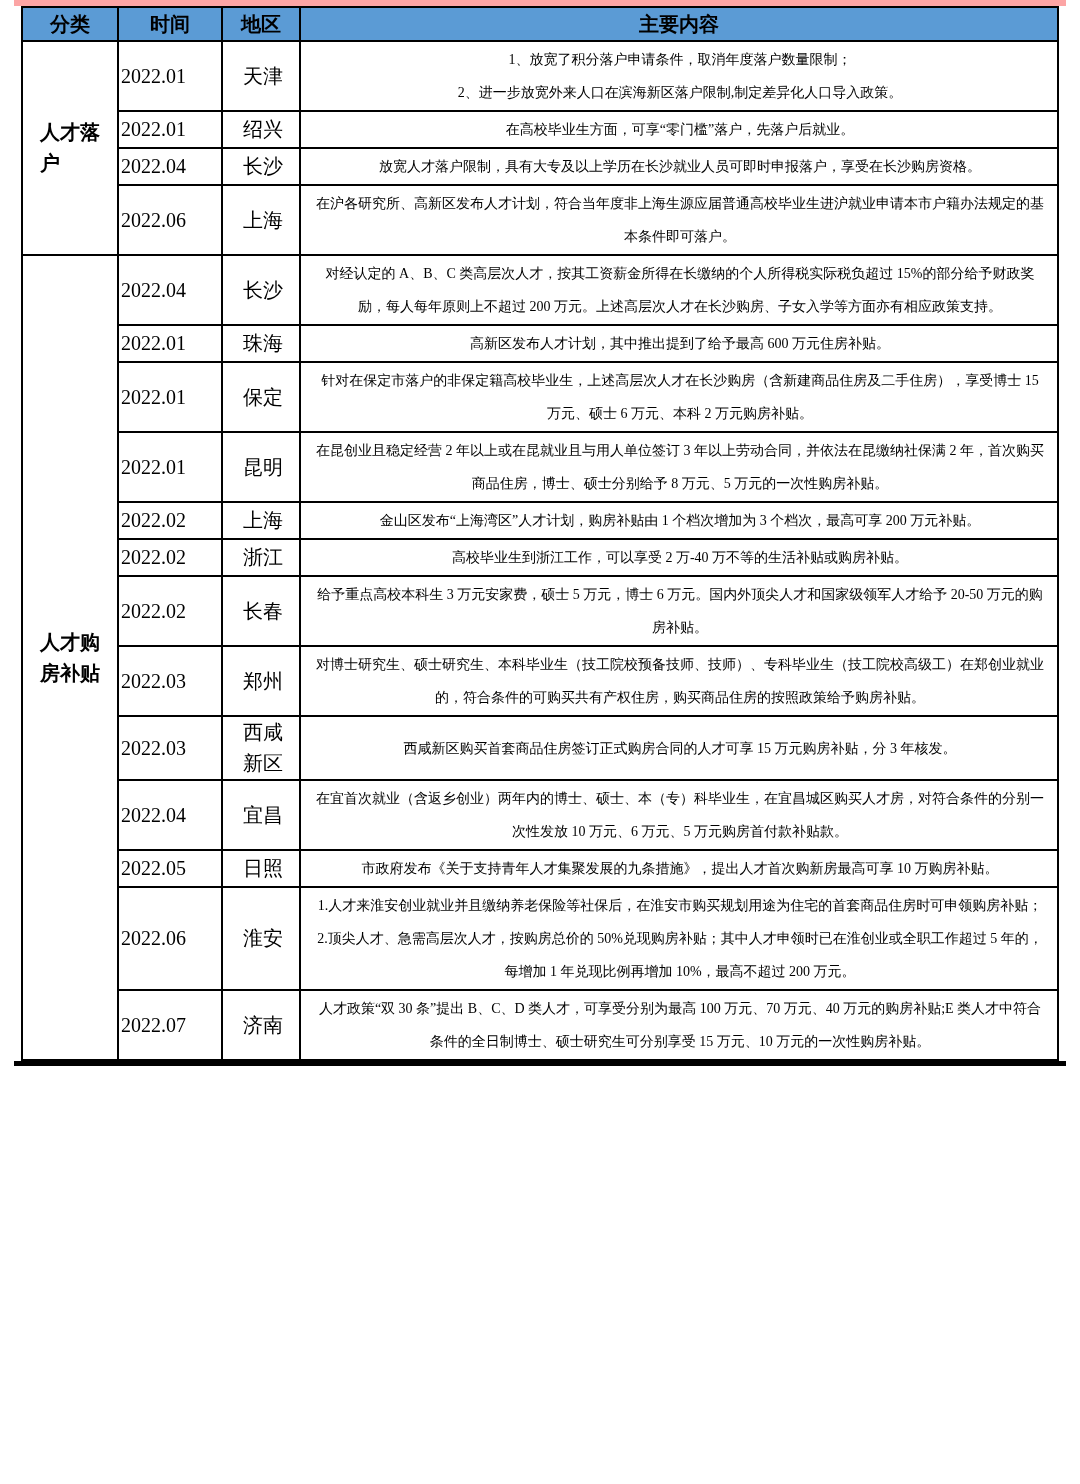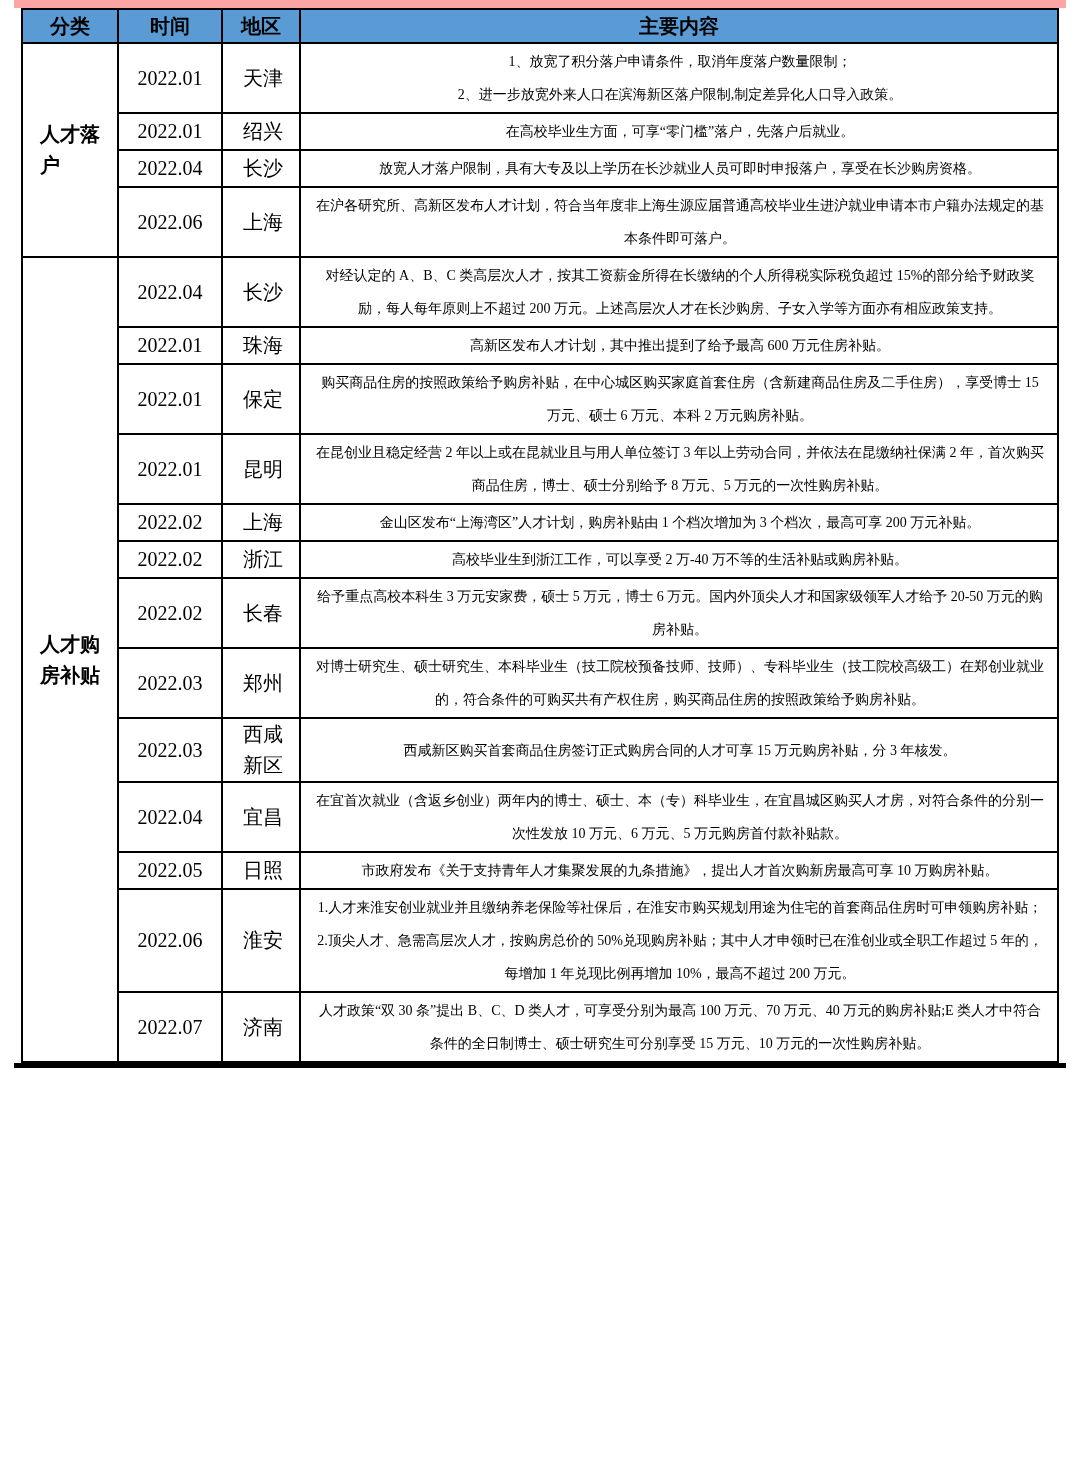--- a/index.html
+++ b/index.html
@@ -12,21 +12,21 @@
   .page{width:1080px;box-sizing:border-box;}
   .fig-title{
     text-align:center;
     font-size:20px;
     letter-spacing:.5px;
     padding:7px 0 5px 0;
     color:#1a1a1a;
   }
   .table-wrap{
     margin:0 14px;
-    border-top:8px solid #fca5a5;
+    border-top:6px solid #fca5a5;
     border-bottom:5px solid #000;
     padding:0 7px;
   }
   table.policy{
     width:100%;
     border-collapse:collapse;
     table-layout:fixed;
   }
   col.c-cat{width:96px;}
   col.c-time{width:104px;}
@@ -40,21 +40,21 @@
     padding:1px 0;
     text-align:center;
   }
   td.cat{
     font-weight:bold;
     font-size:20px;
     line-height:31px;
     padding:0 17px;
   }
   td.time{
-    text-align:center;
+    text-align:left;
     font-size:20px;
     padding:0 2px;
     white-space:nowrap;
   }
   td.region{
     text-align:right;
     font-size:20px;
     line-height:31px;
     padding:0 16px;
   }
@@ -136,21 +136,21 @@
             <td class="time">2022.01</td>
             <td class="region">珠海</td>
             <td class="content">
               <div><span>高新区发布人才计划，其中推出提到了给予最高 600 万元住房补贴。</span></div>
             </td>
           </tr>
           <tr>
             <td class="time">2022.01</td>
             <td class="region">保定</td>
             <td class="content">
-              <div><span>购买商品住房的按照政策给予购房补贴，在中心城区购买家庭首套住房（含新建商品住房及二手住房），享受</span><span class="seg-b">博士 15 万元、硕士 6 万元、本科 2 万元购房补贴。</span></div>
+              <div><span>针对在保定市落户的非保定籍高校毕业生，上述高层次人才在长沙购房（含新建商品住房及二手住房），享受</span><span class="seg-b">博士 15 万元、硕士 6 万元、本科 2 万元购房补贴。</span></div>
             </td>
           </tr>
           <tr>
             <td class="time">2022.01</td>
             <td class="region">昆明</td>
             <td class="content">
               <div><span>在昆创业且稳定经营 2 年以上或在昆就业且与用人单位签订 3 年以上劳动合同，并依法在昆缴纳社保满 2 年，首次购买商品住房，</span><span class="seg-b">博士、硕士分别给予 8 万元、5 万元的一次性购房补贴。</span></div>
             </td>
           </tr>
           <tr>

